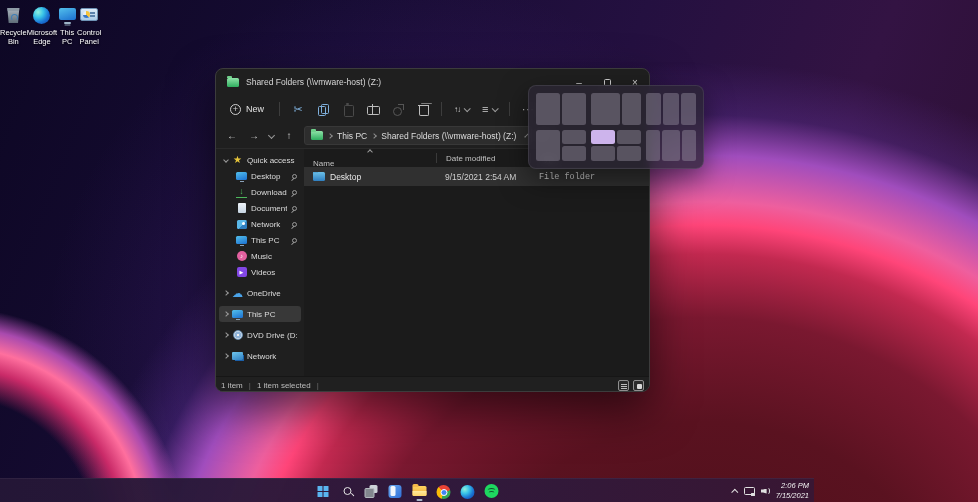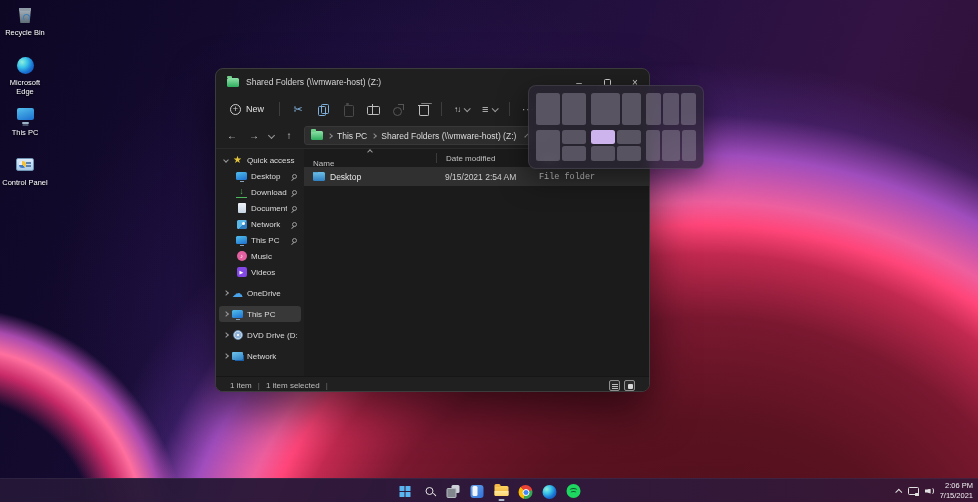--- a/index.html
+++ b/index.html
@@ -7,21 +7,21 @@
     font-family:"Liberation Sans","DejaVu Sans",sans-serif; }
   .screen { position:relative; width:978px; height:502px; overflow:hidden;
     background:
       radial-gradient(circle 250px at -5% 108%, rgba(0,0,0,0) 58%, #c92a68 70%, #ff6f9e 78%, #a94aae 86%, rgba(120,50,160,0) 94%),
       radial-gradient(ellipse 640px 580px at 72% 128%, #4a0f18 0%, #5a1220 38%, #7a1830 56%, #c22950 67%, #ff4579 72%, #ee5f9e 76%, #a04dbd 84%, rgba(105,55,165,0.32) 91%, rgba(40,20,70,0) 100%),
       radial-gradient(circle 520px at 42% 68%, rgba(115,60,195,0.28), rgba(0,0,0,0) 70%),
       linear-gradient(112deg, #0d0724 0%, #170c34 30%, #241040 55%, #331343 76%, #2b0e2f 100%);
   }
 
   
-  .dicons { position:absolute; left:0; top:4px; width:50px; display:flex; flex-direction:column; }
+  .dicons { position:absolute; left:0; top:4px; width:50px; display:flex; flex-direction:row; }
   .dicon { height:50px; display:flex; flex-direction:column; align-items:center; justify-content:flex-start; cursor:default; }
   .di-img { width:20px; height:20px; margin-top:2px; position:relative; flex:none; }
   .di-label { margin-top:2px; font-size:7.5px; line-height:1.2; color:#fff; text-align:center;
     text-shadow:0 1px 2px rgba(0,0,0,.9); max-width:48px; }
   .ic-recycle { width:13px; height:15px; margin:2px auto 0; background:linear-gradient(180deg,#aeb9c2,#5f6d78);
     clip-path:polygon(4% 0,96% 0,86% 100%,14% 100%); border-radius:1px; position:relative; }
   .ic-recycle::before { content:""; position:absolute; left:-1px; top:0; width:15px; height:3px; background:#8e9ba6; border-radius:1px; }
   .ic-recycle::after { content:""; position:absolute; left:4px; top:6px; width:5px; height:5px; border:1.2px solid #3e7fb8; border-radius:50%; border-bottom-color:transparent; }
   .ball { width:17px; height:17px; margin:1px auto 0; border-radius:50%; position:relative; }
   .ic-chrome { background:conic-gradient(from -45deg, #ea4335 0 33%, #34a853 33% 66%, #fbbc05 66% 100%); }
@@ -120,42 +120,42 @@
   .fc-type { flex:1; border-left:1px solid #3a3a3a; }
   .sort-caret { position:absolute; left:64px; top:1px; width:4px; height:4px; border-left:1.1px solid #9a9a9a; border-top:1.1px solid #9a9a9a; transform:rotate(45deg); }
   .frow { height:19px; display:flex; align-items:center; background:#303030; font-size:8.5px; color:#e8e8e8; }
   .frow .cell { padding-left:9px; white-space:nowrap; overflow:hidden; }
   .cell-name { width:132px; display:flex; align-items:center; gap:5px; }
   .cell-date { width:94px; color:#cfcfcf; }
   .cell-type { flex:1; color:#cfcfcf;font-family:Liberation Mono, monospace; }
   .ffolder { width:12px; height:9px; border-radius:1.5px; background:linear-gradient(#6cc0e8,#2f7fc0); position:relative; flex:none; }
   .ffolder::before { content:""; position:absolute; top:-2px; left:0; width:5px; height:2.5px; background:#53a8d8; border-radius:1px 1px 0 0; }
 
-  .statusbar { height:18px; display:flex; align-items:center; padding:0 14px; gap:6px; font-size:8px; color:#bdbdbd; background:#202020; border-top:1px solid #161616; }
+  .statusbar { height:18px; display:flex; align-items:center; padding:0 5px; gap:6px; font-size:8px; color:#bdbdbd; background:#202020; border-top:1px solid #161616; }
   .st-sep { color:#6a6a6a; }
   .st-views { margin-left:auto; display:flex; gap:4px; }
   .vbtn { width:11px; height:11px; border:1px solid #8f8f8f; border-radius:2px; position:relative; background:#2a2a2a; }
   .vbtn.lines::after { content:""; position:absolute; left:2px; top:2.5px; width:6px; height:1px; background:#bdbdbd; box-shadow:0 2px 0 #bdbdbd, 0 4px 0 #bdbdbd; }
   .vbtn.thumb::after { content:""; position:absolute; left:2.5px; top:2.5px; width:5px; height:5px; background:#d8d8d8; border-radius:1px; }
 
   
   .snapfly { position:absolute; left:528px; top:85px; width:176px; height:84px; z-index:3;
     background:rgba(44,38,52,.78); border:1px solid rgba(255,255,255,.09); border-radius:8px;
     box-shadow:0 10px 28px rgba(0,0,0,.5); backdrop-filter:blur(5px);
     display:grid; grid-template-columns:repeat(3,1fr); grid-template-rows:repeat(2,1fr); gap:5px; padding:7px; }
   .tile { border-radius:3px; display:flex; gap:2px; }
   .tcell { background:rgba(158,150,168,.42); border-radius:2.5px; flex:1; }
   .tcol { display:flex; flex-direction:column; gap:2px; flex:1; }
   .tgrid { display:grid; grid-template-columns:1fr 1fr; grid-template-rows:1fr 1fr; gap:2px; flex:1; }
   .tcell.hl { background:#cdb4ec; }
 
   
-  .taskbar { position:absolute; left:0; bottom:0; width:978px; height:24px;
+  .taskbar { position:absolute; left:0; bottom:0; width:814px; height:24px;
     background:linear-gradient(90deg, rgba(36,23,54,.96), rgba(47,25,60,.96) 60%, rgba(56,22,52,.96));
-    border-top:1px solid rgba(255,255,255,.05); z-index:5; }
+    border-top:1px solid rgba(255,255,255,.05); z-index:5;font-style:italic; }
   .tb-center { position:absolute; left:50%; top:0; transform:translateX(-50%); height:24px; display:flex; align-items:center; gap:3px; }
   .app { width:21px; height:21px; display:flex; align-items:center; justify-content:center; position:relative; border-radius:4px; }
   .start-logo { width:11px; height:11px; display:grid; grid-template-columns:1fr 1fr; grid-template-rows:1fr 1fr; gap:1px; }
   .start-logo span { background:#5ab4f0; border-radius:0.5px; }
   .ic-search { width:8px; height:8px; border:1.3px solid #e6e6e6; border-radius:50%; position:relative; }
   .ic-search::after { content:""; position:absolute; left:6px; top:6px; width:4px; height:1.3px; background:#e6e6e6; transform:rotate(45deg); border-radius:1px; }
   .ic-taskview { width:13px; height:13px; position:relative; }
   .ic-taskview::before { content:""; position:absolute; right:0; top:0; width:8px; height:8px; background:#cdd2d8; border-radius:1.5px; }
   .ic-taskview::after { content:""; position:absolute; left:0; bottom:0; width:8px; height:8px; background:#82878e; border-radius:1.5px; border:1px solid #b5bac0; }
   .ic-widgets { width:13px; height:13px; border-radius:3px; background:linear-gradient(135deg,#6aa9ee,#2f6fd8); position:relative; }

